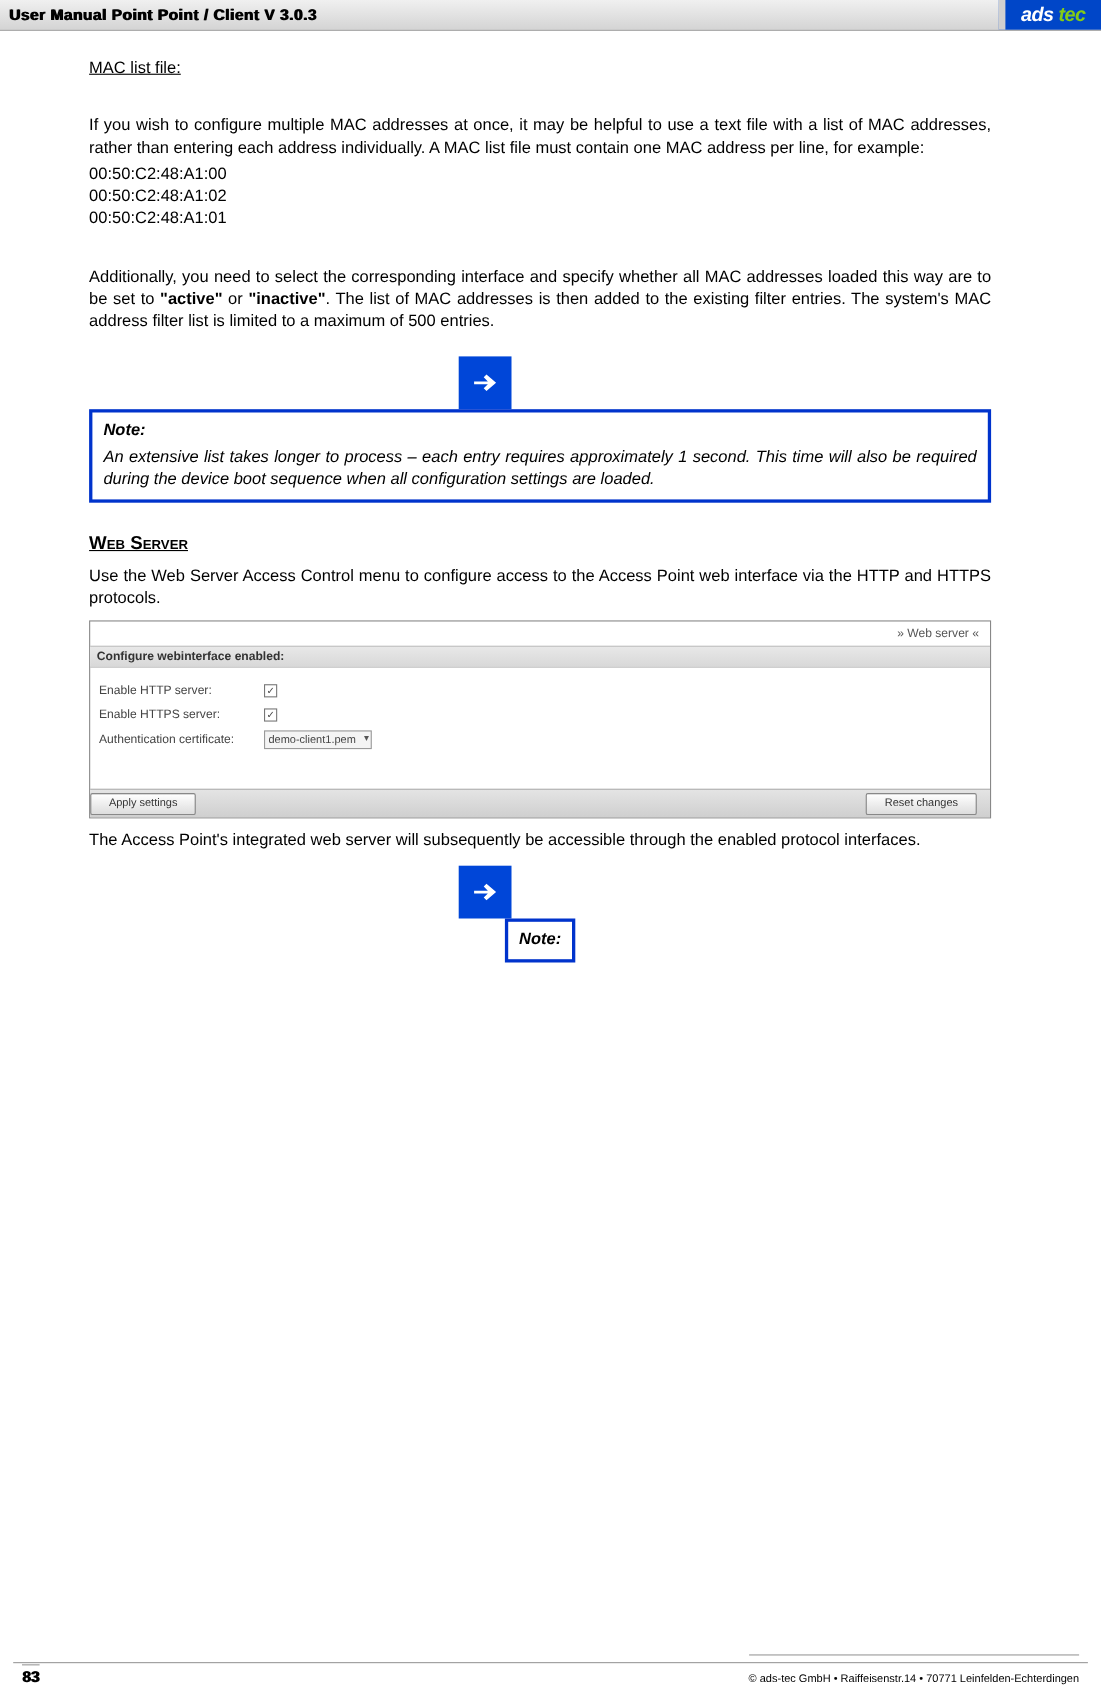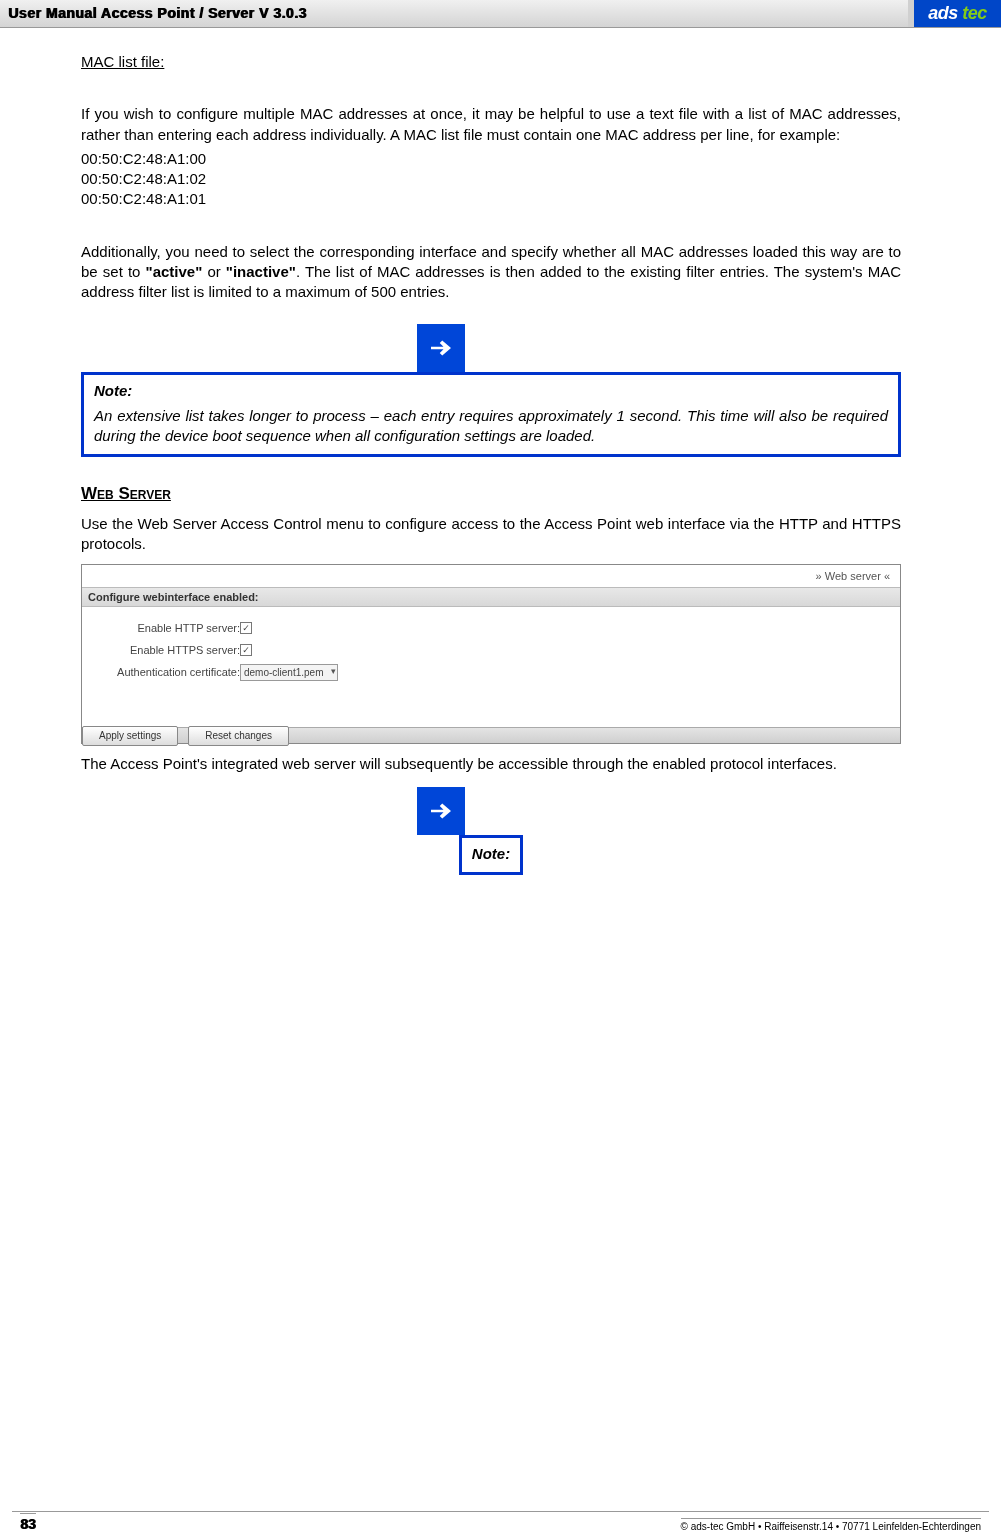--- a/index.html
+++ b/index.html
@@ -100,59 +100,59 @@
     color: #555; font-size: 11px;
   }
   .ss-greybar {
     position:absolute; left:0; right:0; top:22px; height:20px;
     background:linear-gradient(#e8e8e8,#d8d8d8);
     border-top:1px solid #bbb; border-bottom:1px solid #bbb;
     padding-left:6px; display:flex; align-items:center;
     font-weight:bold; color:#333;
   }
   .ss-body { position:absolute; top:52px; left:8px; right:8px; }
-  .ss-row { display:flex; align-items:center; height:22px; color:#444;text-align:right; }
+  .ss-row { display:flex; align-items:center; height:22px; color:#444; }
   .ss-lbl { width:150px; }
   .ss-chk { width:12px; height:12px; border:1px solid #777; background:#fff; display:inline-flex; align-items:center; justify-content:center; font-size:9px; }
   .ss-select { border:1px solid #999; font-size:10px; padding:1px 14px 1px 3px; position:relative; background:#f4f4f4; }
   .ss-select::after{ content:"▾"; position:absolute; right:2px; top:0; font-size:9px; color:#555;}
   .ss-footer{
-    position:absolute; left:0; right:0; bottom:0; height:16px;
+    position:absolute; left:0; right:0; bottom:0; height:26px;
     background:linear-gradient(#e4e4e4,#cfcfcf);
     border-top:1px solid #aaa;
-    display:flex; justify-content:flex-start; align-items:center; gap:10px; padding-right:12px;
+    display:flex; justify-content:space-between; align-items:center; gap:10px; padding-right:12px;
   }
   .ss-btn{
     border:1px solid #888; background:linear-gradient(#fff,#ddd);
     font-size:10px; padding:2px 16px; border-radius:2px; color:#333;
   }
   .page-footer{
     position:absolute; bottom:8px; left:0; right:0;
     display:flex; justify-content:space-between; align-items:flex-end;
     padding: 0 20px 0 20px;
     font-size:10px; color:#000;
   }
   .page-footer .pg{
     font-family:"Comic Sans MS",sans-serif; font-weight:bold; font-size:14px;
     text-shadow:1px 0 #000;
     border-top:1px solid #999; padding-top:2px;
   }
   .page-footer .copy{
-    border-top:1px solid #999; padding-top:2px;
+    border-top:1px solid #999; padding-top:16px;
     text-align:left;
   }
   .footer-rule{
     position:absolute; bottom:28px; left:12px; right:12px; height:1px; background:#999;
   }
 </style>
 </head>
 <body>
 
 <div class="header-bar">
-  <div class="header-title">User Manual Access Point / Server V 3.0.3</div>
+  <div class="header-title">User Manual Point Point / Client V 3.0.3</div>
   <div class="logo-box"><span>ads</span>&nbsp;<span class="tec">tec</span></div>
 </div>
 
 <div class="content">
 
   <p class="u">MAC list file:</p>
 
   <p class="section-gap justify">If you wish to configure multiple MAC addresses at once, it may be helpful to use a text file with a list of MAC addresses, rather than entering each address individually. A MAC list file must contain one MAC address per line, for example:</p>
   <p class="small-gap">00:50:C2:48:A1:00</p>
   <p>00:50:C2:48:A1:02</p>

